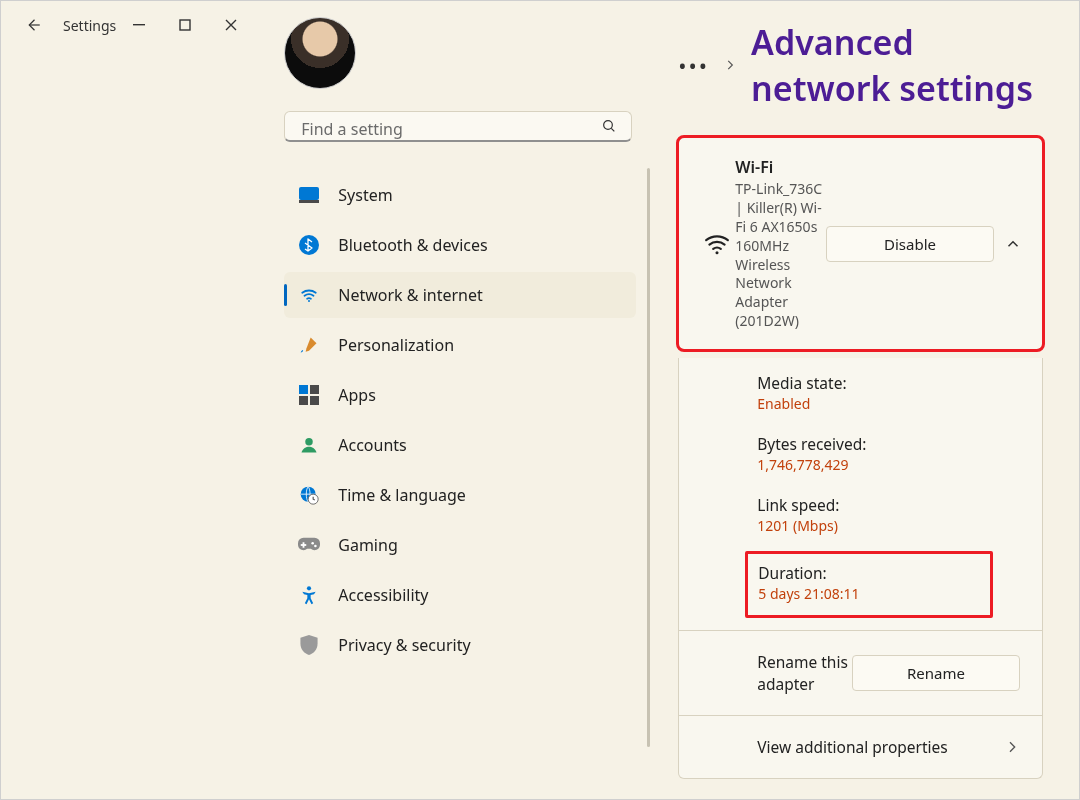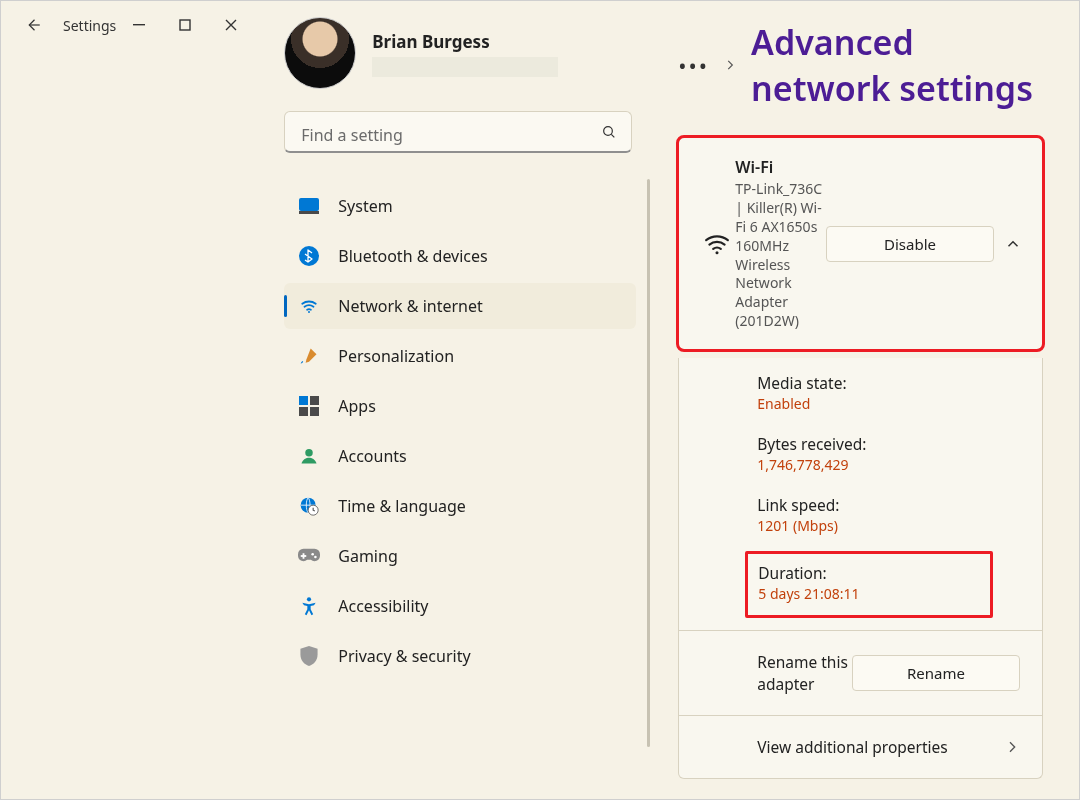--- a/index.html
+++ b/index.html
@@ -26,21 +26,21 @@
   
   .body{flex:1;display:grid;grid-template-columns:400px 1fr;min-height:0}
 
   
   .left{padding:6px 8px 0 26px;display:flex;flex-direction:column;min-height:0}
   .profile{display:flex;align-items:center;gap:16px;margin:10px 0 22px 0}
   .avatar{width:72px;height:72px;border-radius:50%;background:radial-gradient(circle at 50% 30%,#e7c9a9 0 28%,#3a2f28 30% 48%,#0c0c0c 48% 100%);border:1px solid #ccc}
   .profile .name{font-weight:700;font-size:17px;color:#222}
   .profile .sub{width:186px;height:20px;background:#eceadd;margin-top:4px}
 
-  .search{position:relative;width:348px;height:42px;background:#fbf9f2;border:1px solid var(--border);border-radius:6px;border-bottom:2px solid #8f8f8f;display:flex;align-items:center;padding:6px 42px 0 14px;margin-bottom:26px}
+  .search{position:relative;width:348px;height:31px;background:#fbf9f2;border:1px solid var(--border);border-radius:6px;border-bottom:2px solid #8f8f8f;display:flex;align-items:center;padding:6px 42px 0 14px;margin-bottom:26px}
   .search input{border:none;outline:none;background:transparent;font-size:16px;width:100%;color:#333}
   .search input::placeholder{color:#6b6b6b}
   .search .sicn{position:absolute;right:14px;top:50%;transform:translateY(-50%);color:#333}
 
   .navwrap{position:relative;flex:1;min-height:0}
   .nav{list-style:none;margin:0;padding:0;overflow:auto;position:relative;padding-right:6px;height:100%}
   .nav::after{content:"";position:absolute;right:0;top:0;bottom:52px;width:3px;background:#c7c2b2;border-radius:2px}
   .nav li{display:flex;align-items:center;gap:18px;height:46px;padding:0 12px 0 14px;margin:4px 8px 4px 0;border-radius:6px;font-size:16px;color:#222;cursor:pointer}
   .nav li.active{background:var(--bg2);position:relative}
   .nav li.active::before{content:"";position:absolute;left:0;top:12px;bottom:12px;width:3px;background:var(--accent);border-radius:2px}
@@ -110,24 +110,20 @@
         </svg>
     </div>
   </div>
 
   <div class="body">
 
     <div class="left">
 
       <div class="profile">
         <div class="avatar"></div>
-        <div>
-          <div class="name">Brian Burgess</div>
-          <div class="sub"></div>
-        </div>
       </div>
 
       <div class="search">
         <input placeholder="Find a setting" style="">
         <span class="sicn">
           <svg width="16" height="16" viewBox="0 0 24 24" fill="none" stroke="currentColor" stroke-width="1.8">
               <circle cx="10.5" cy="10.5" r="6.5"></circle>
               <path d="M20 20l-4.5-4.5"></path>
             </svg>
         </span>

